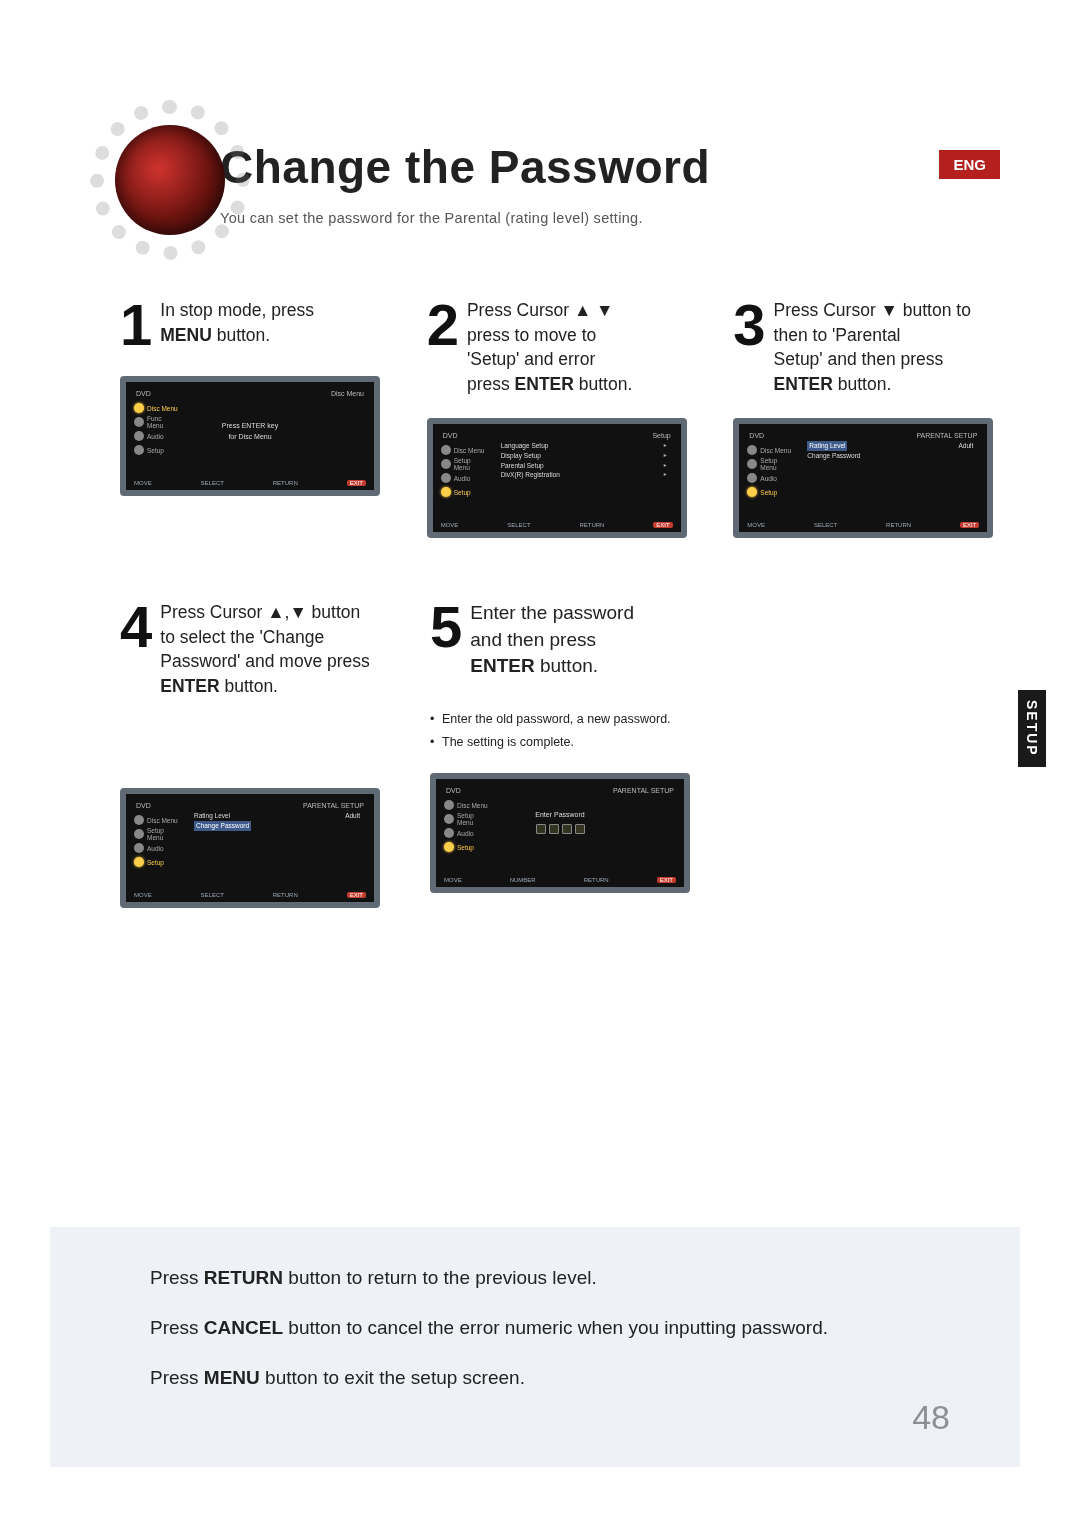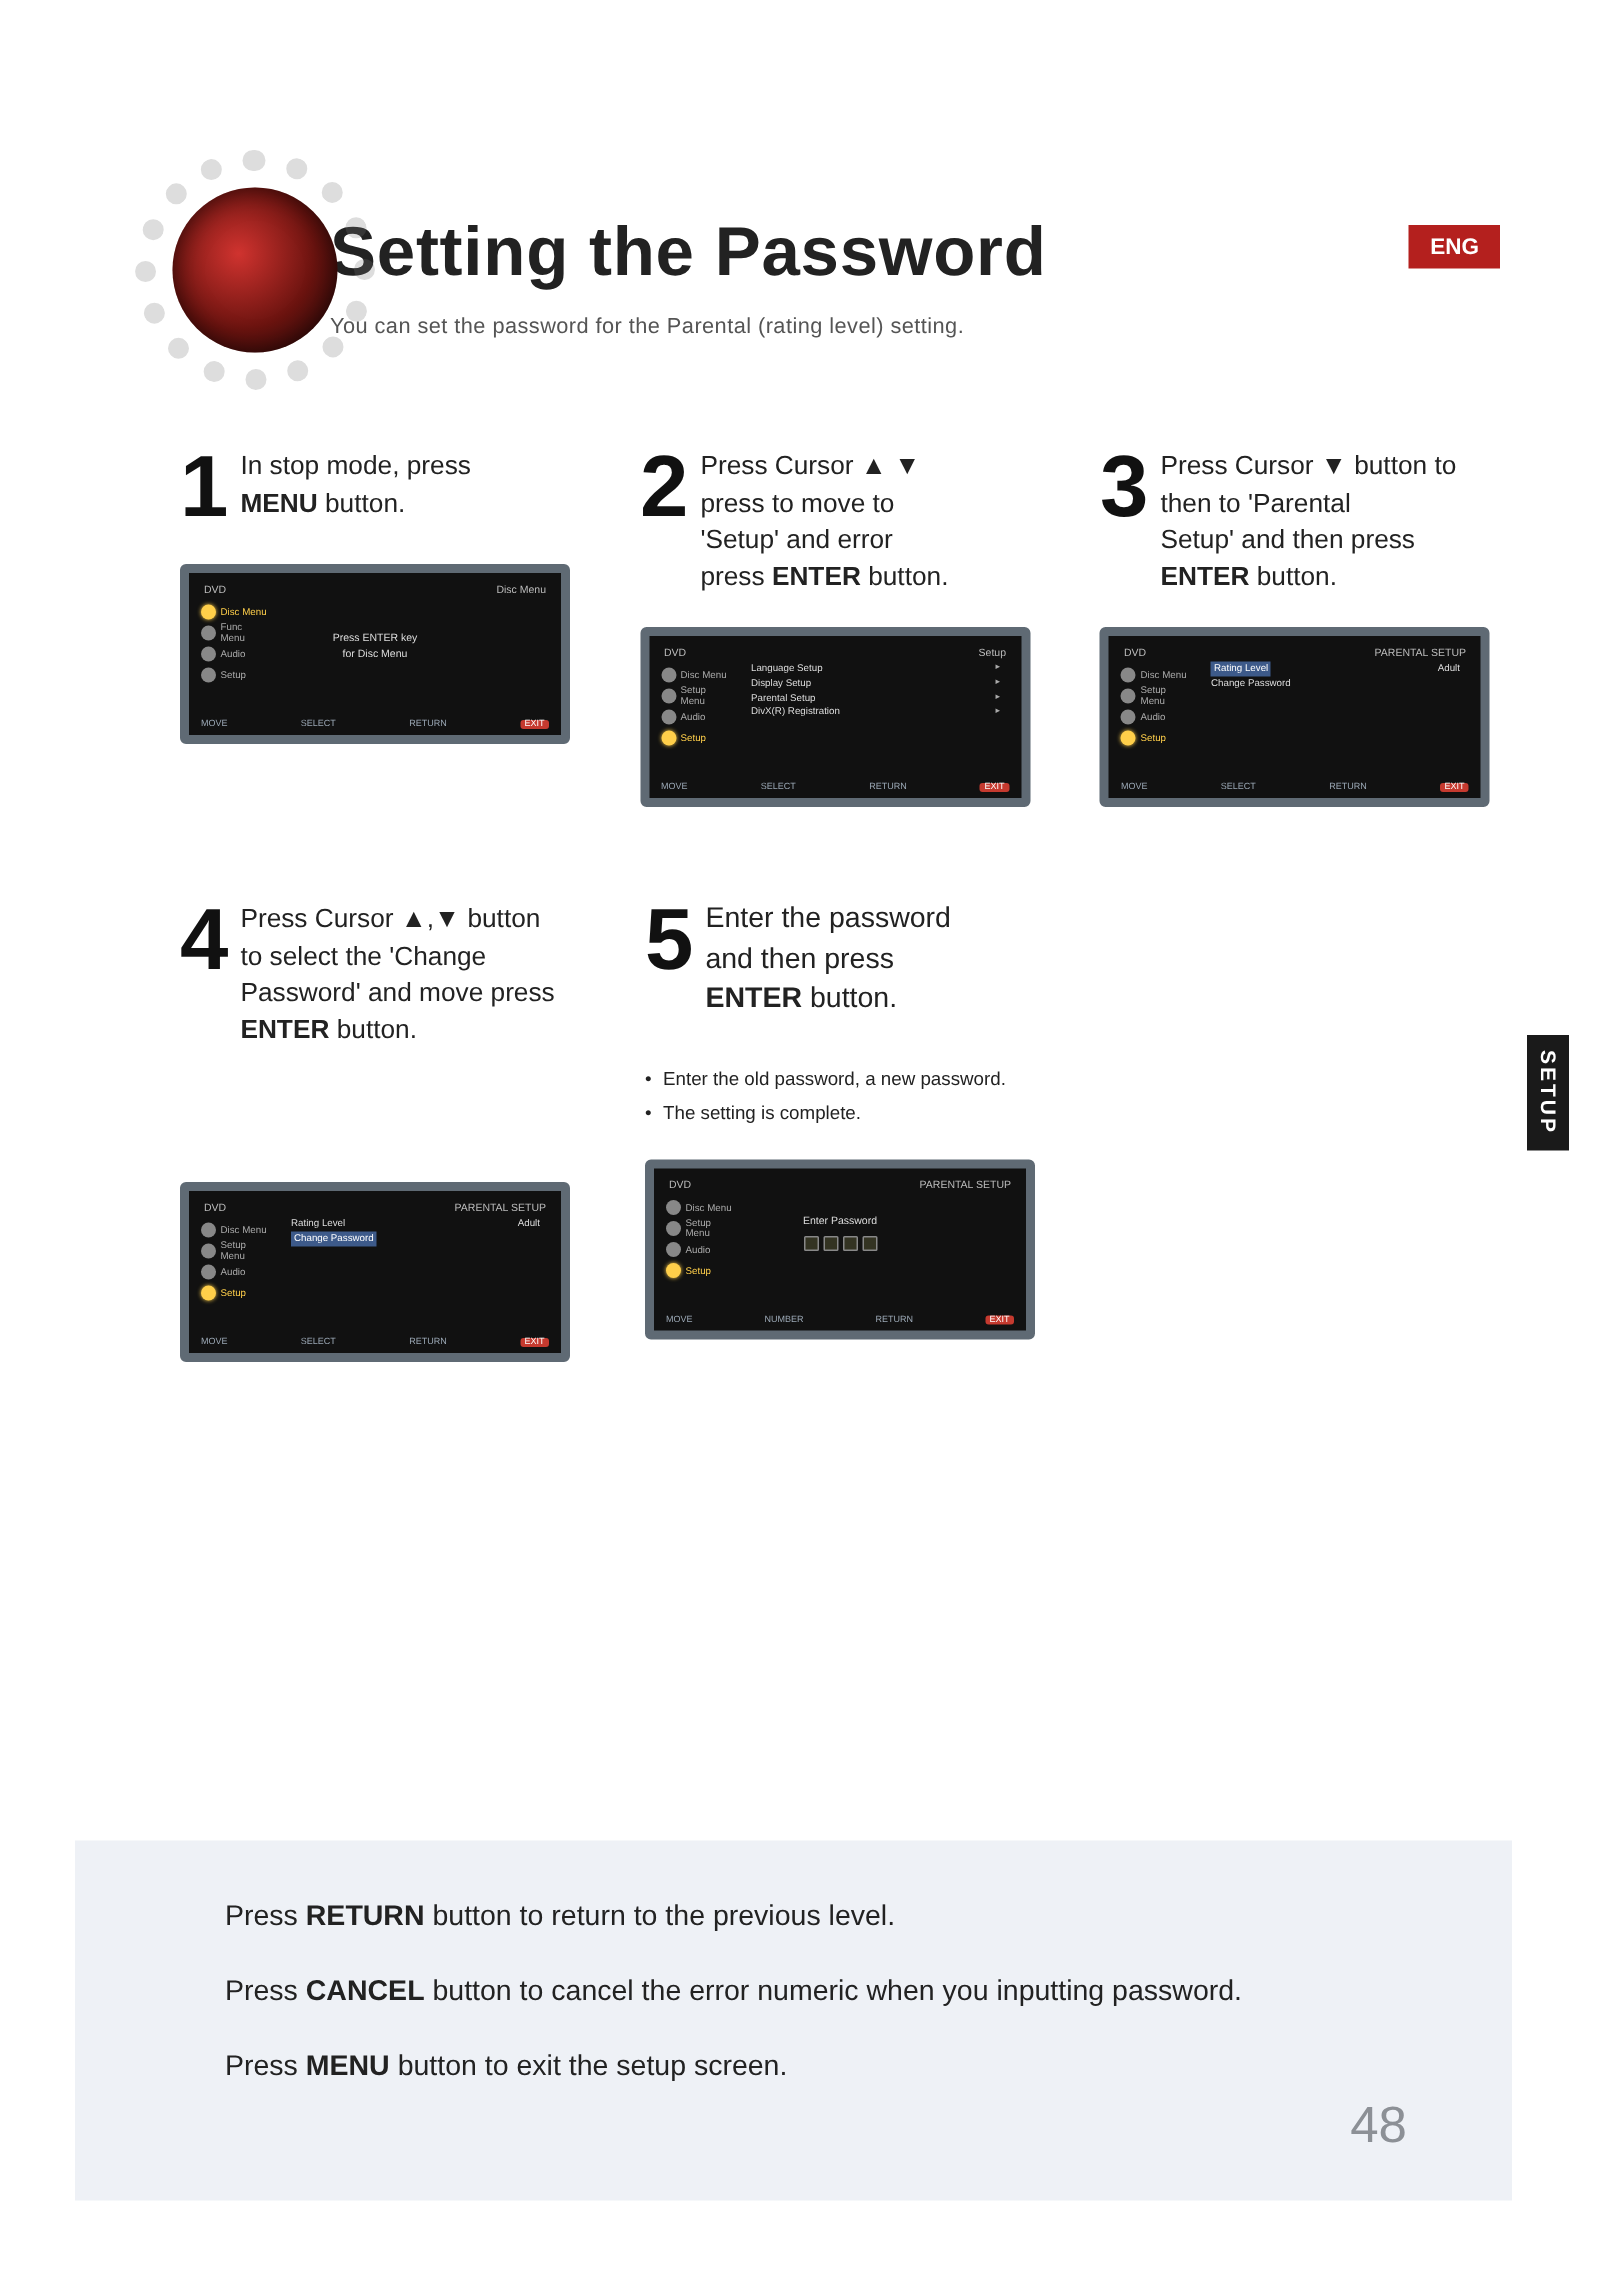--- a/index.html
+++ b/index.html
@@ -165,21 +165,21 @@
     color: #fff;
     font-size: 14px;
     font-weight: bold;
     letter-spacing: 2px;
     padding: 10px 6px;
   }
 
   
   .footer-box {
     position: absolute;
-    left: 50px; right: 72px; bottom: 60px;
+    left: 50px; right: 60px; bottom: 60px;
     height: 240px;
     background: #eef1f6;
     padding: 40px 50px 20px 100px;
   }
   .footer-line {
     font-size: 19px;
     margin-bottom: 28px;
   }
   .footer-line .bold { font-weight: bold; }
   .page-number {
@@ -201,21 +201,21 @@
 </head>
 <body>
 
 <div class="page">
 
   <div class="header-area">
     <div class="speaker-icon">
       <div class="binary-halo"></div>
       <div class="speaker-circle"></div>
     </div>
-    <div class="main-title">Setting the Password</div>
+    <div class="main-title">Change the Password</div>
     <div class="subtitle">You can set the password for the Parental (rating level) setting.</div>
     <div class="lang-badge">ENG</div>
   </div>
 
   <div class="steps-row">
 
     <div class="step">
       <div class="step-head">
         <div class="step-num">1</div>
         <div class="step-text">

